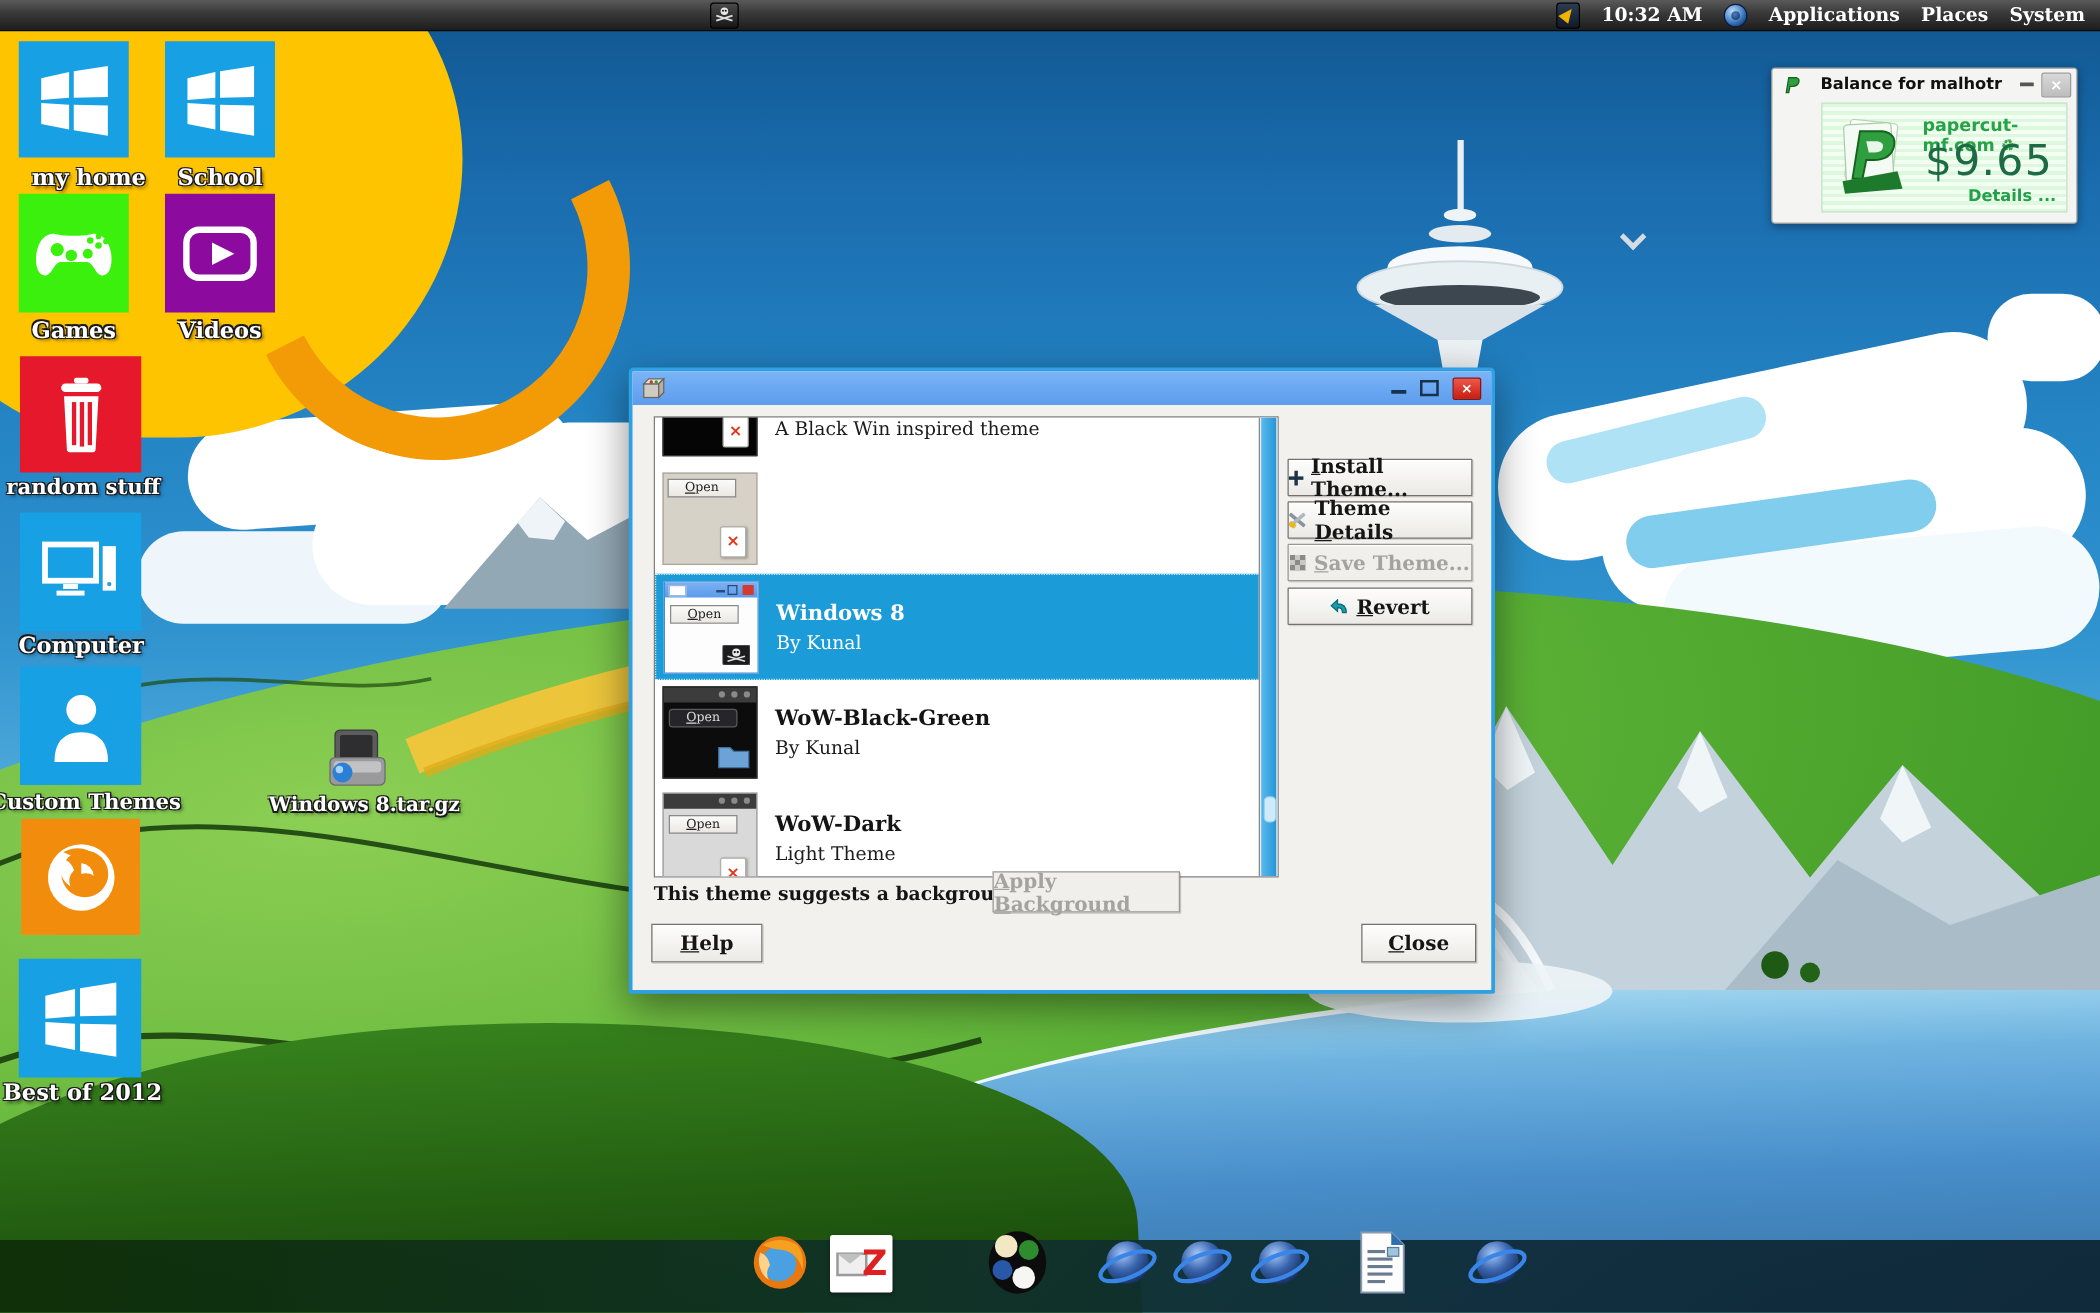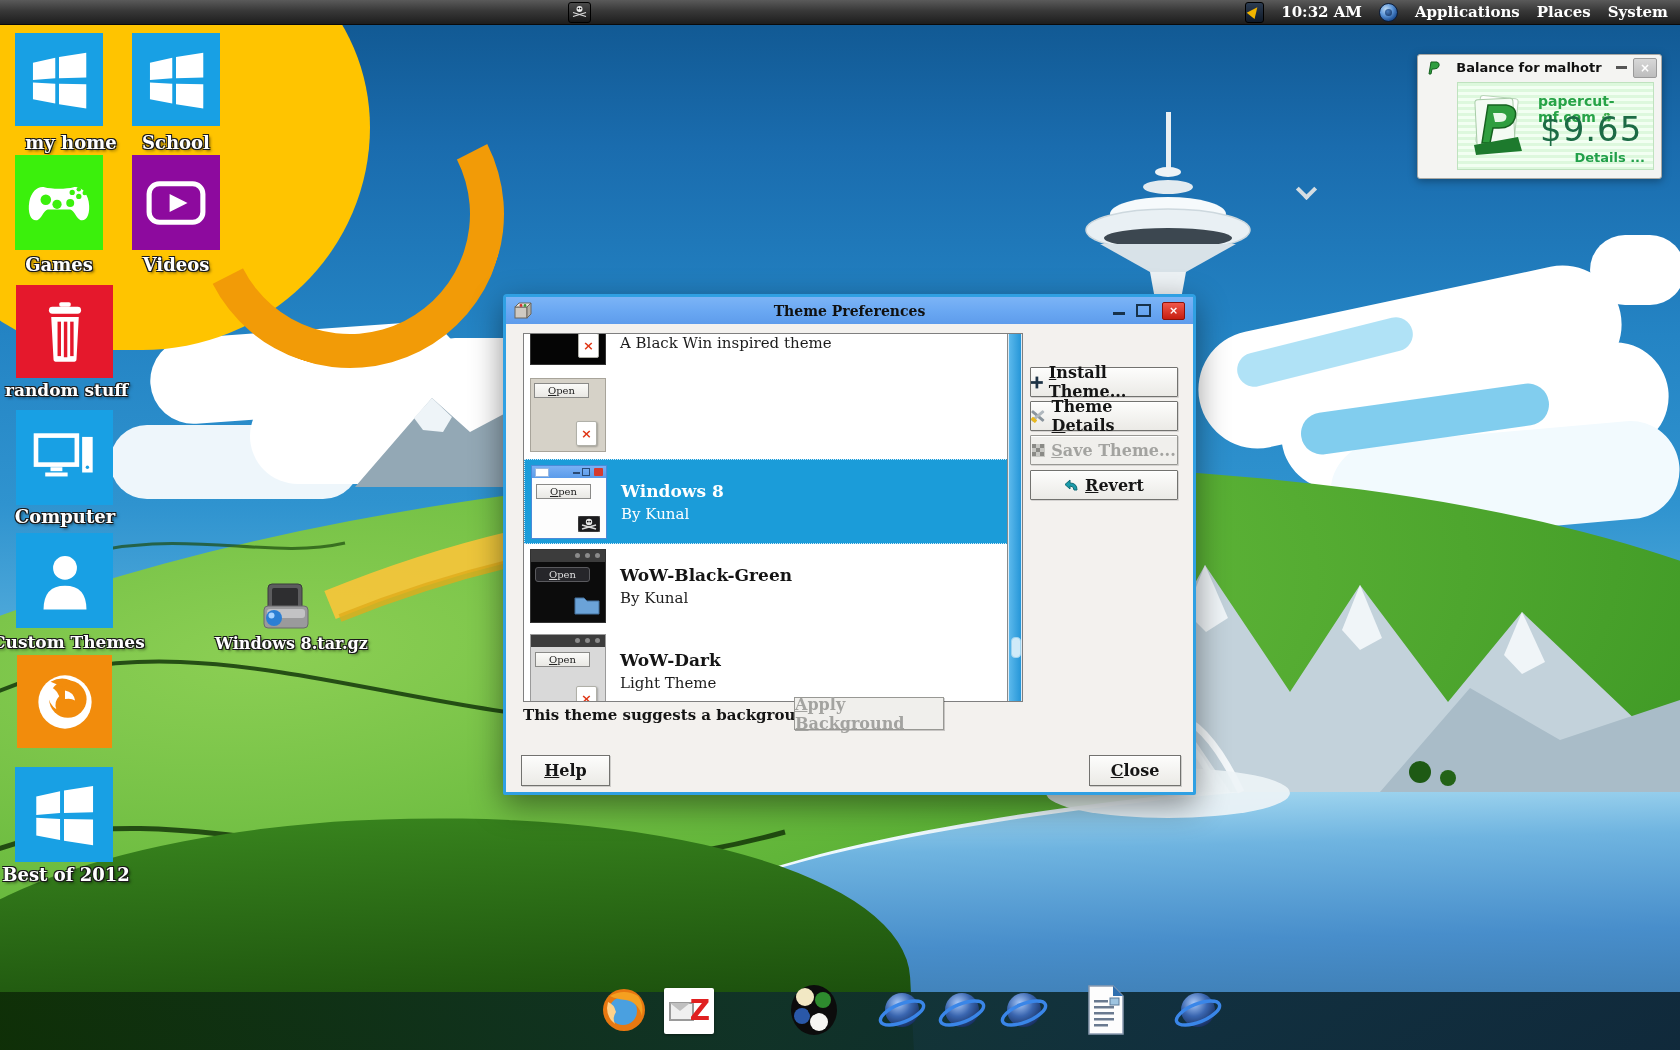--- a/index.html
+++ b/index.html
@@ -115,21 +115,21 @@
      font:bold 16px "DejaVu Serif",serif;color:#151515;cursor:pointer;box-shadow:inset 0 1px 0 #fff,1px 1px 0 rgba(0,0,0,.12);}
   .side-btn.disabled{color:#a3a3a0;background:#f0efec;border-color:#989894;cursor:default;}
   .u{text-decoration:underline;}
 
   .suggest{position:absolute;left:17px;top:382px;font:600 15px "DejaVu Serif",serif;color:#141414;}
   .apply-btn{position:absolute;left:288px;top:373px;width:148px;height:31px;display:flex;align-items:center;justify-content:center;
      background:#f0efec;border:1px solid #989894;font:600 16px "DejaVu Serif",serif;color:#a3a3a0;
      box-shadow:1px 1px 0 rgba(0,0,0,.18);cursor:default;}
   .help-btn,.close-btn{position:absolute;top:415px;height:29px;display:flex;align-items:center;justify-content:center;
      background:linear-gradient(180deg,#fdfdfc,#ebeae6);border:1px solid #72726f;
-     font:600 16px "DejaVu Serif",serif;color:#151515;cursor:pointer;box-shadow:inset 0 1px 0 #fff,1px 1px 0 rgba(0,0,0,.15);margin-top:16px;}
+     font:600 16px "DejaVu Serif",serif;color:#151515;cursor:pointer;box-shadow:inset 0 1px 0 #fff,1px 1px 0 rgba(0,0,0,.15);}
   .help-btn{left:15px;width:87px;}
   .close-btn{left:583px;width:90px;}
 
   .scrollbar{position:absolute;right:0;top:0;bottom:0;width:14px;background:#dcebf5;border-left:1px solid #8a8a8a;}
   .scroll-thumb{position:absolute;left:1px;right:1px;top:0;bottom:0;background:linear-gradient(90deg,#5cb9ec,#2596d8);}
   .scroll-grip{position:absolute;left:2px;top:303px;width:8px;height:19px;border-radius:4px;background:#cfeaf8;border:1px solid #9ed4f0;}
 
   
   .dock-ic{z-index:8;cursor:pointer;}
   .zimbra{width:50px;height:46px;background:#fff;border-radius:2px;position:relative;box-shadow:0 1px 3px rgba(0,0,0,.4);}
@@ -337,21 +337,20 @@
 
   <div class="abs dialog">
     <div class="dlg-tb">
       <svg class="dlg-ic" width="20" height="19" viewBox="0 0 20 19">
         <rect x="2" y="6" width="12" height="11" fill="#cfcac2" stroke="#6a665e"></rect>
         <polygon points="2,6 6,2 18,2 14,6" fill="#e8e4dc" stroke="#6a665e"></polygon>
         <polygon points="14,6 18,2 18,13 14,17" fill="#b4afa6" stroke="#6a665e"></polygon>
         <circle cx="8" cy="4.5" r="1.4" fill="#d03030"></circle>
           <circle cx="12" cy="4.5" r="1.4" fill="#3a9a3a"></circle>
       </svg>
-      <div class="dlg-title">Theme Preferences</div>
       <div class="dlg-btns">
         <div class="dlg-min"></div>
         <div class="dlg-max"></div>
         <div class="dlg-close">×</div>
       </div>
     </div>
     <div class="dlg-body">
 
       <div class="theme-list">
         <div class="rows">

